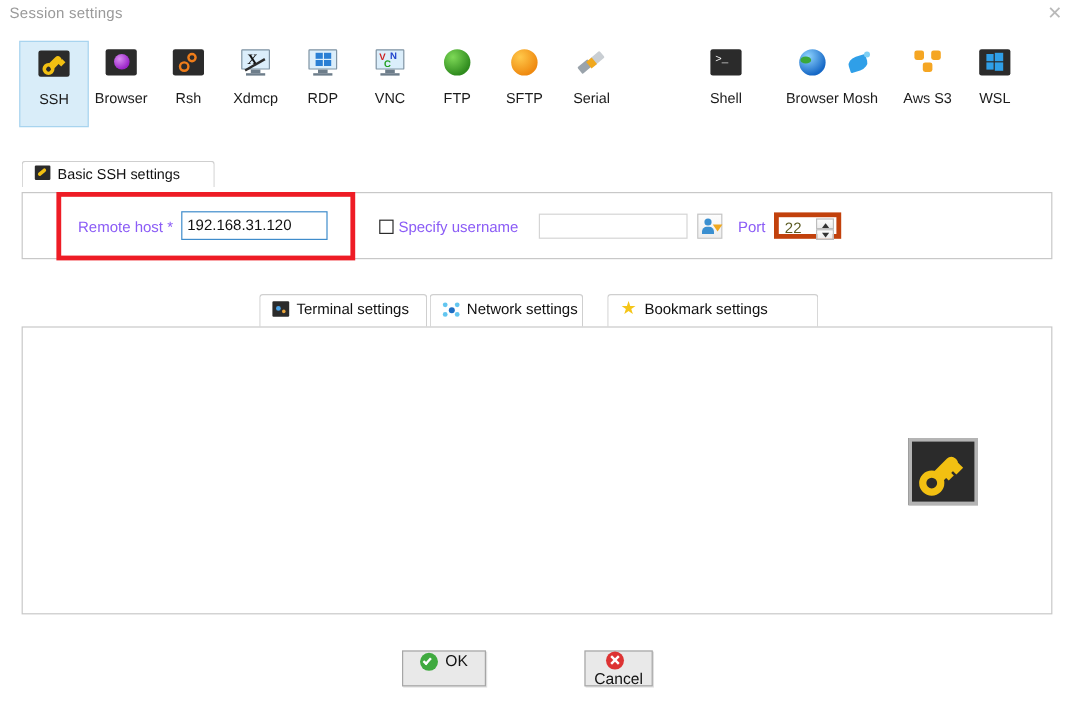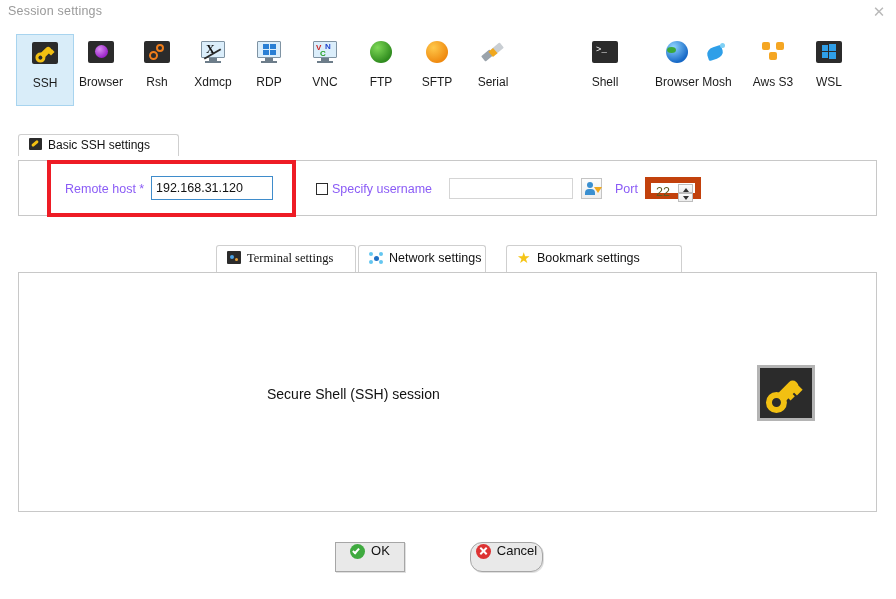--- a/index.html
+++ b/index.html
@@ -125,21 +125,21 @@
   .chk{
     position:absolute;width:12px;height:12px;border:1px solid #2b2b2b;
     background:#ffffff;box-sizing:border-box;cursor:pointer;
   }
   .userbtn{
     position:absolute;width:21px;height:21px;border:1px solid #c4c4c4;
     background:linear-gradient(#fdfdfd,#eeeeee);box-sizing:border-box;
     cursor:pointer;
   }
   .spinwrap{
-    position:absolute;border:6px solid #c2410c;background:#ffffff;
+    position:absolute;border:4px solid #c2410c;background:#ffffff;
     box-sizing:border-box;
   }
   .spinwrap .val{
     position:absolute;left:5px;top:2px;font-size:12.5px;color:#5b5b22;
   }
   .spin-arrows{
     position:absolute;right:2px;top:1px;width:15px;height:18px;
   }
   .spin-arrows div{
     width:15px;height:9px;border:1px solid #bdbdbd;box-sizing:border-box;
@@ -391,21 +391,21 @@
         </div>
     </span>
   </span>
 </div>
 
 <div class="redbox"></div>
 
 <div class="lower-tabs">
 
 
-  <div class="ltab" style="left:198px;width:140px;font-family:Liberation Serif, serif;">
+  <div class="ltab" style="left:198px;width:140px;">
     <span class="ic">
       <span style="position:absolute;left:0;top:0;width:14px;height:13px;background:#2b2b2b;border-radius:1px;"></span>
       <span style="position:absolute;left:3px;top:4px;width:4px;height:4px;border-radius:50%;background:#4aa3e8;"></span>
       <span style="position:absolute;left:8px;top:7px;width:3px;height:3px;border-radius:50%;background:#e8a33a;"></span>
     </span><span>Terminal settings</span>
   </div>
 
   <div class="ltab" style="left:340px;width:128px;">
     <span class="ic">
       <span style="position:absolute;left:5px;top:5px;width:5px;height:5px;border-radius:50%;background:#1f6fc4;"></span>
@@ -417,34 +417,33 @@
   </div>
 
   <div class="ltab" style="left:488px;width:176px;">
     <span class="ic">
       <span style="position:absolute;left:0;top:-1px;font-size:15px;line-height:15px;color:#f5c518;">★</span>
     </span><span>Bookmark settings</span>
   </div>
 </div>
 
 <div class="content-panel">
-  <span class="content-text">Secure Shell (SSH) session</span>
   <span class="big-key">
     <span style="position:absolute;left:50%;top:50%;transform:translate(-50%,-50%) rotate(-45deg);width:30px;height:11px;background:#f2c012;border-radius:5px;">
       <span style="position:absolute;left:-9px;top:-5px;width:21px;height:21px;border:6px solid #f2c012;border-radius:50%;box-sizing:border-box;background:#2b2b2b;"></span>
       <span style="position:absolute;right:1px;top:9px;width:8px;height:6px;background:#f2c012;"></span>
       <span style="position:absolute;right:11px;top:9px;width:6px;height:5px;background:#f2c012;"></span>
     </span>
   </span>
 </div>
 
 <div class="btn" style="left:335px;width:70px;">
   <span class="bico" style="background:#3faa3f;">
     <span style="position:absolute;left:4px;top:3px;width:4px;height:7px;border:solid #ffffff;border-width:0 2px 2px 0;transform:rotate(42deg);box-sizing:border-box;"></span>
   </span><span class="txt">OK</span>
 </div>
 
-<div class="btn" style="left:470px;width:73px;border-radius:12px;">
+<div class="btn" style="left:487px;width:57px;">
   <span class="bico" style="background:#dd3333;">
     <span style="position:absolute;left:3px;top:6px;width:9px;height:2px;background:#fff;transform:rotate(45deg);"></span>
     <span style="position:absolute;left:3px;top:6px;width:9px;height:2px;background:#fff;transform:rotate(-45deg);"></span>
   </span><span class="txt">Cancel</span>
 </div>
 
 </body></html>

